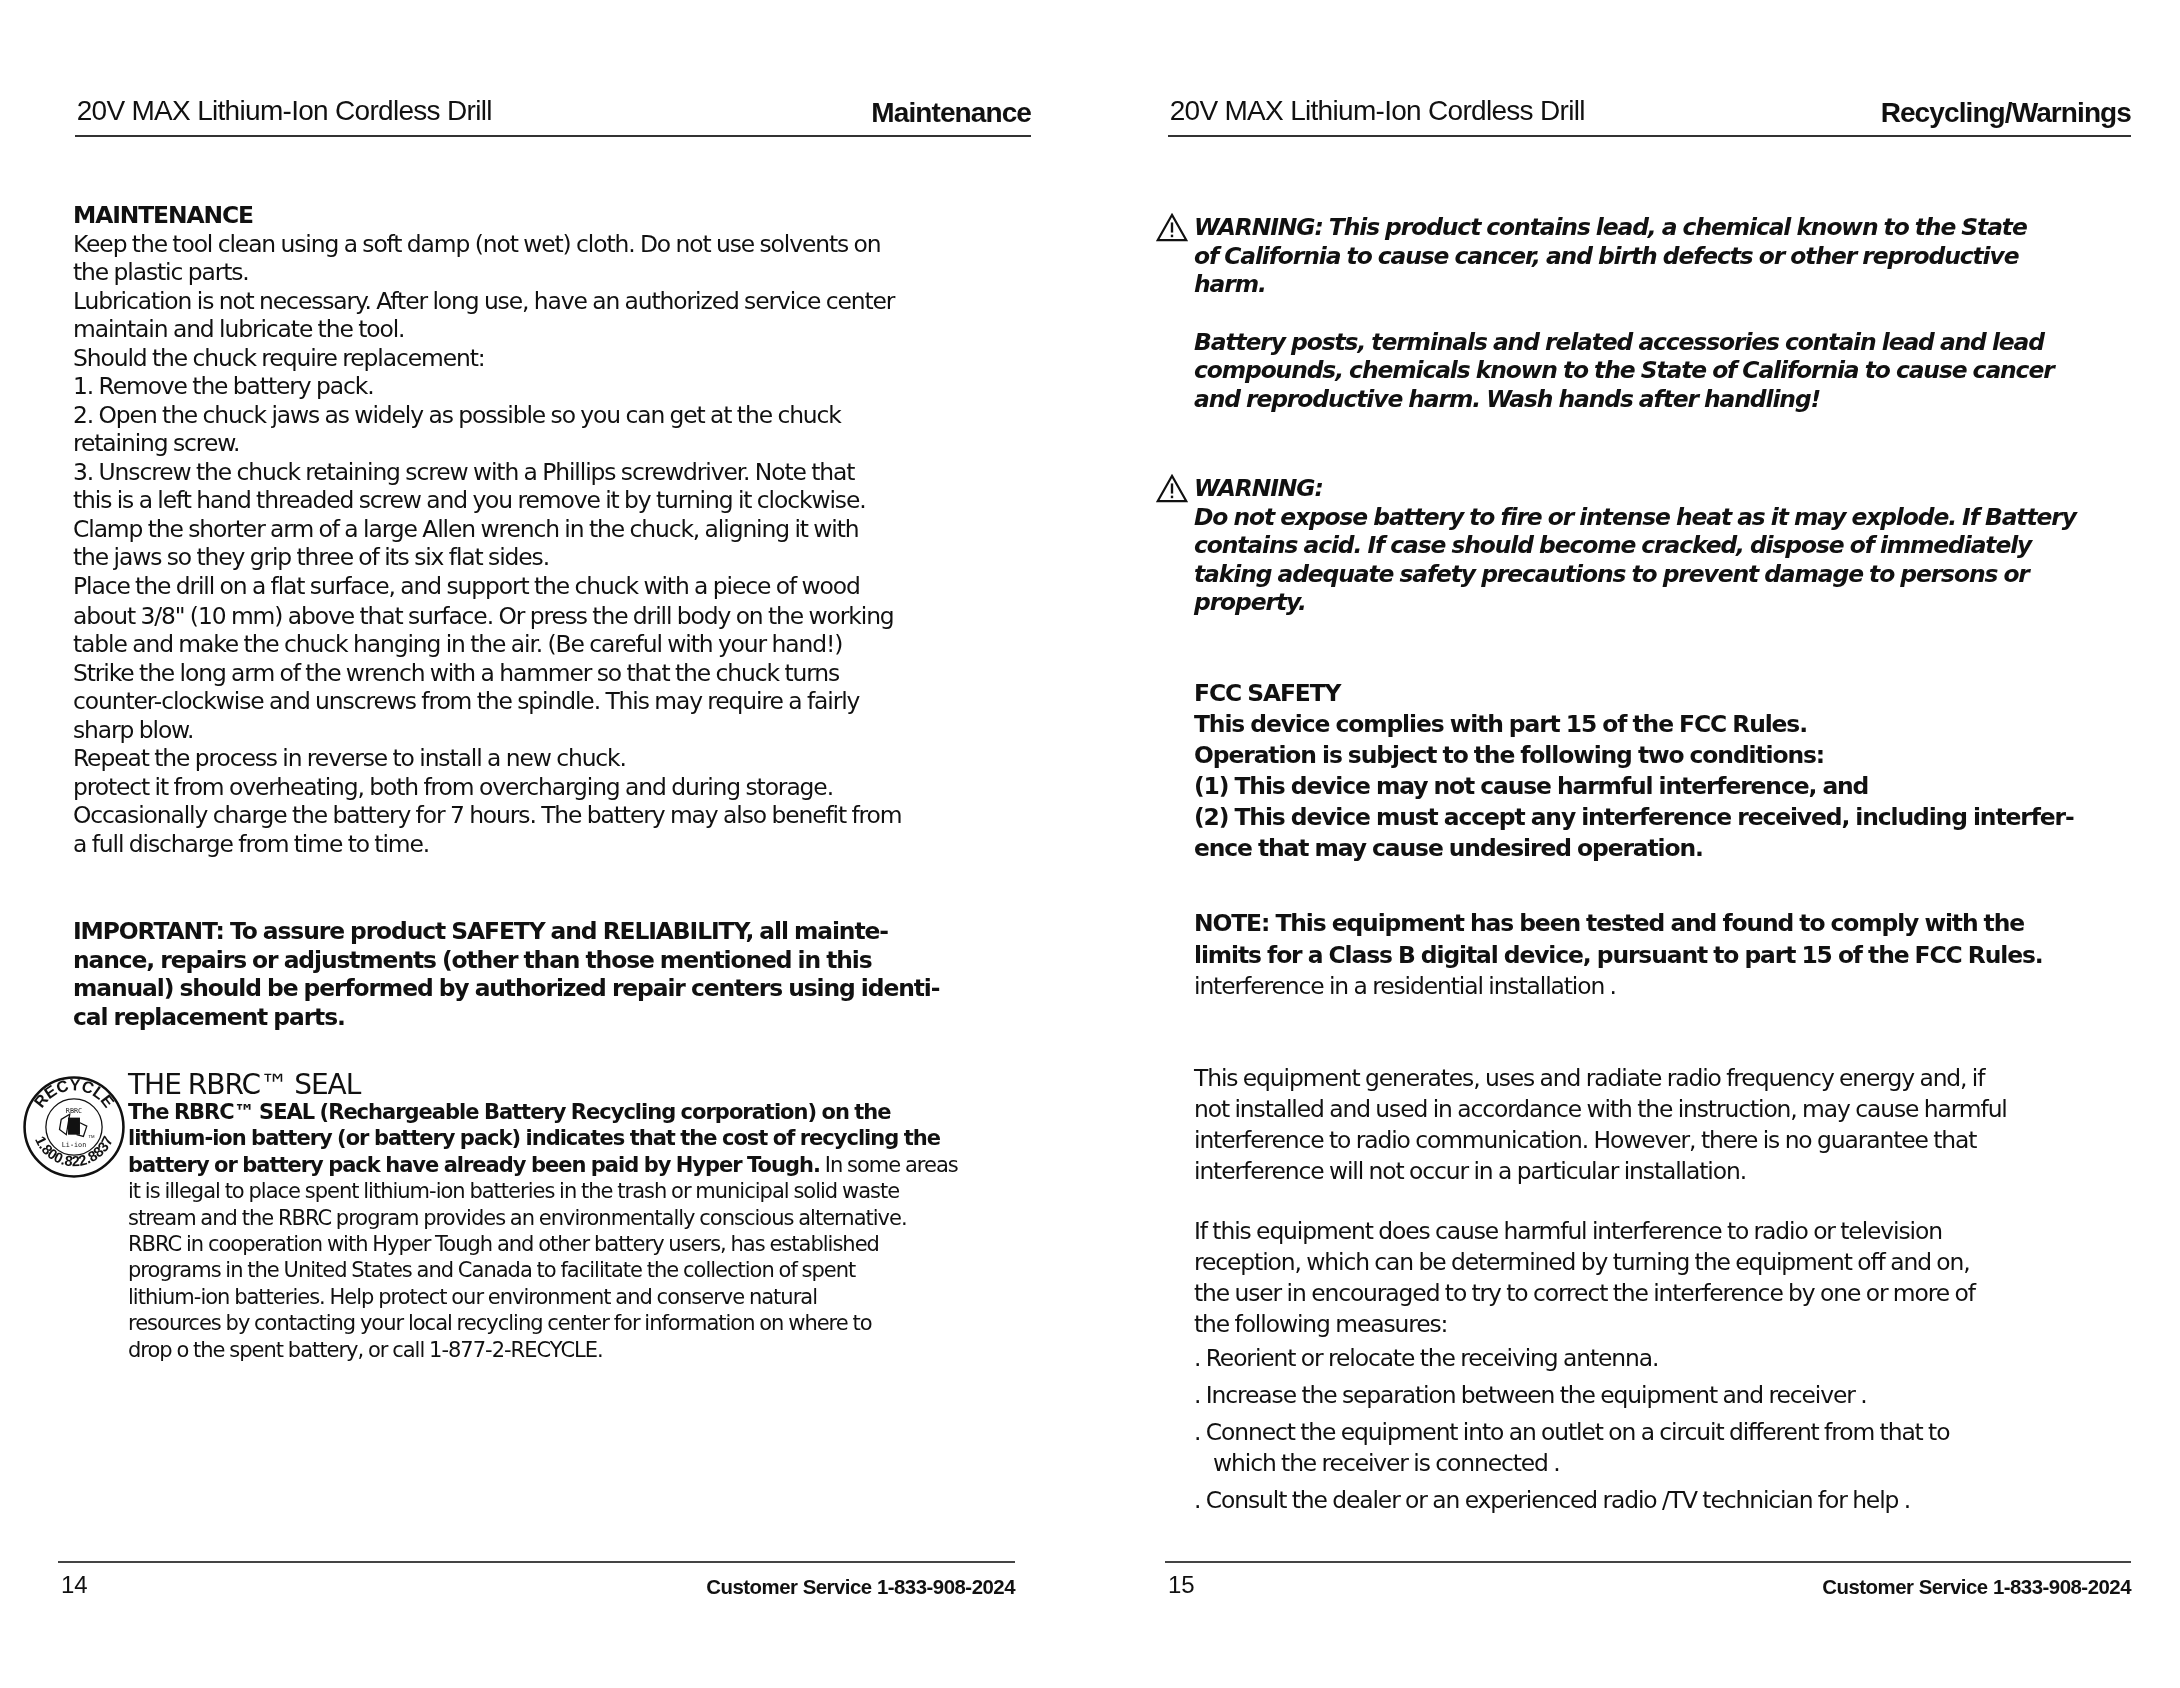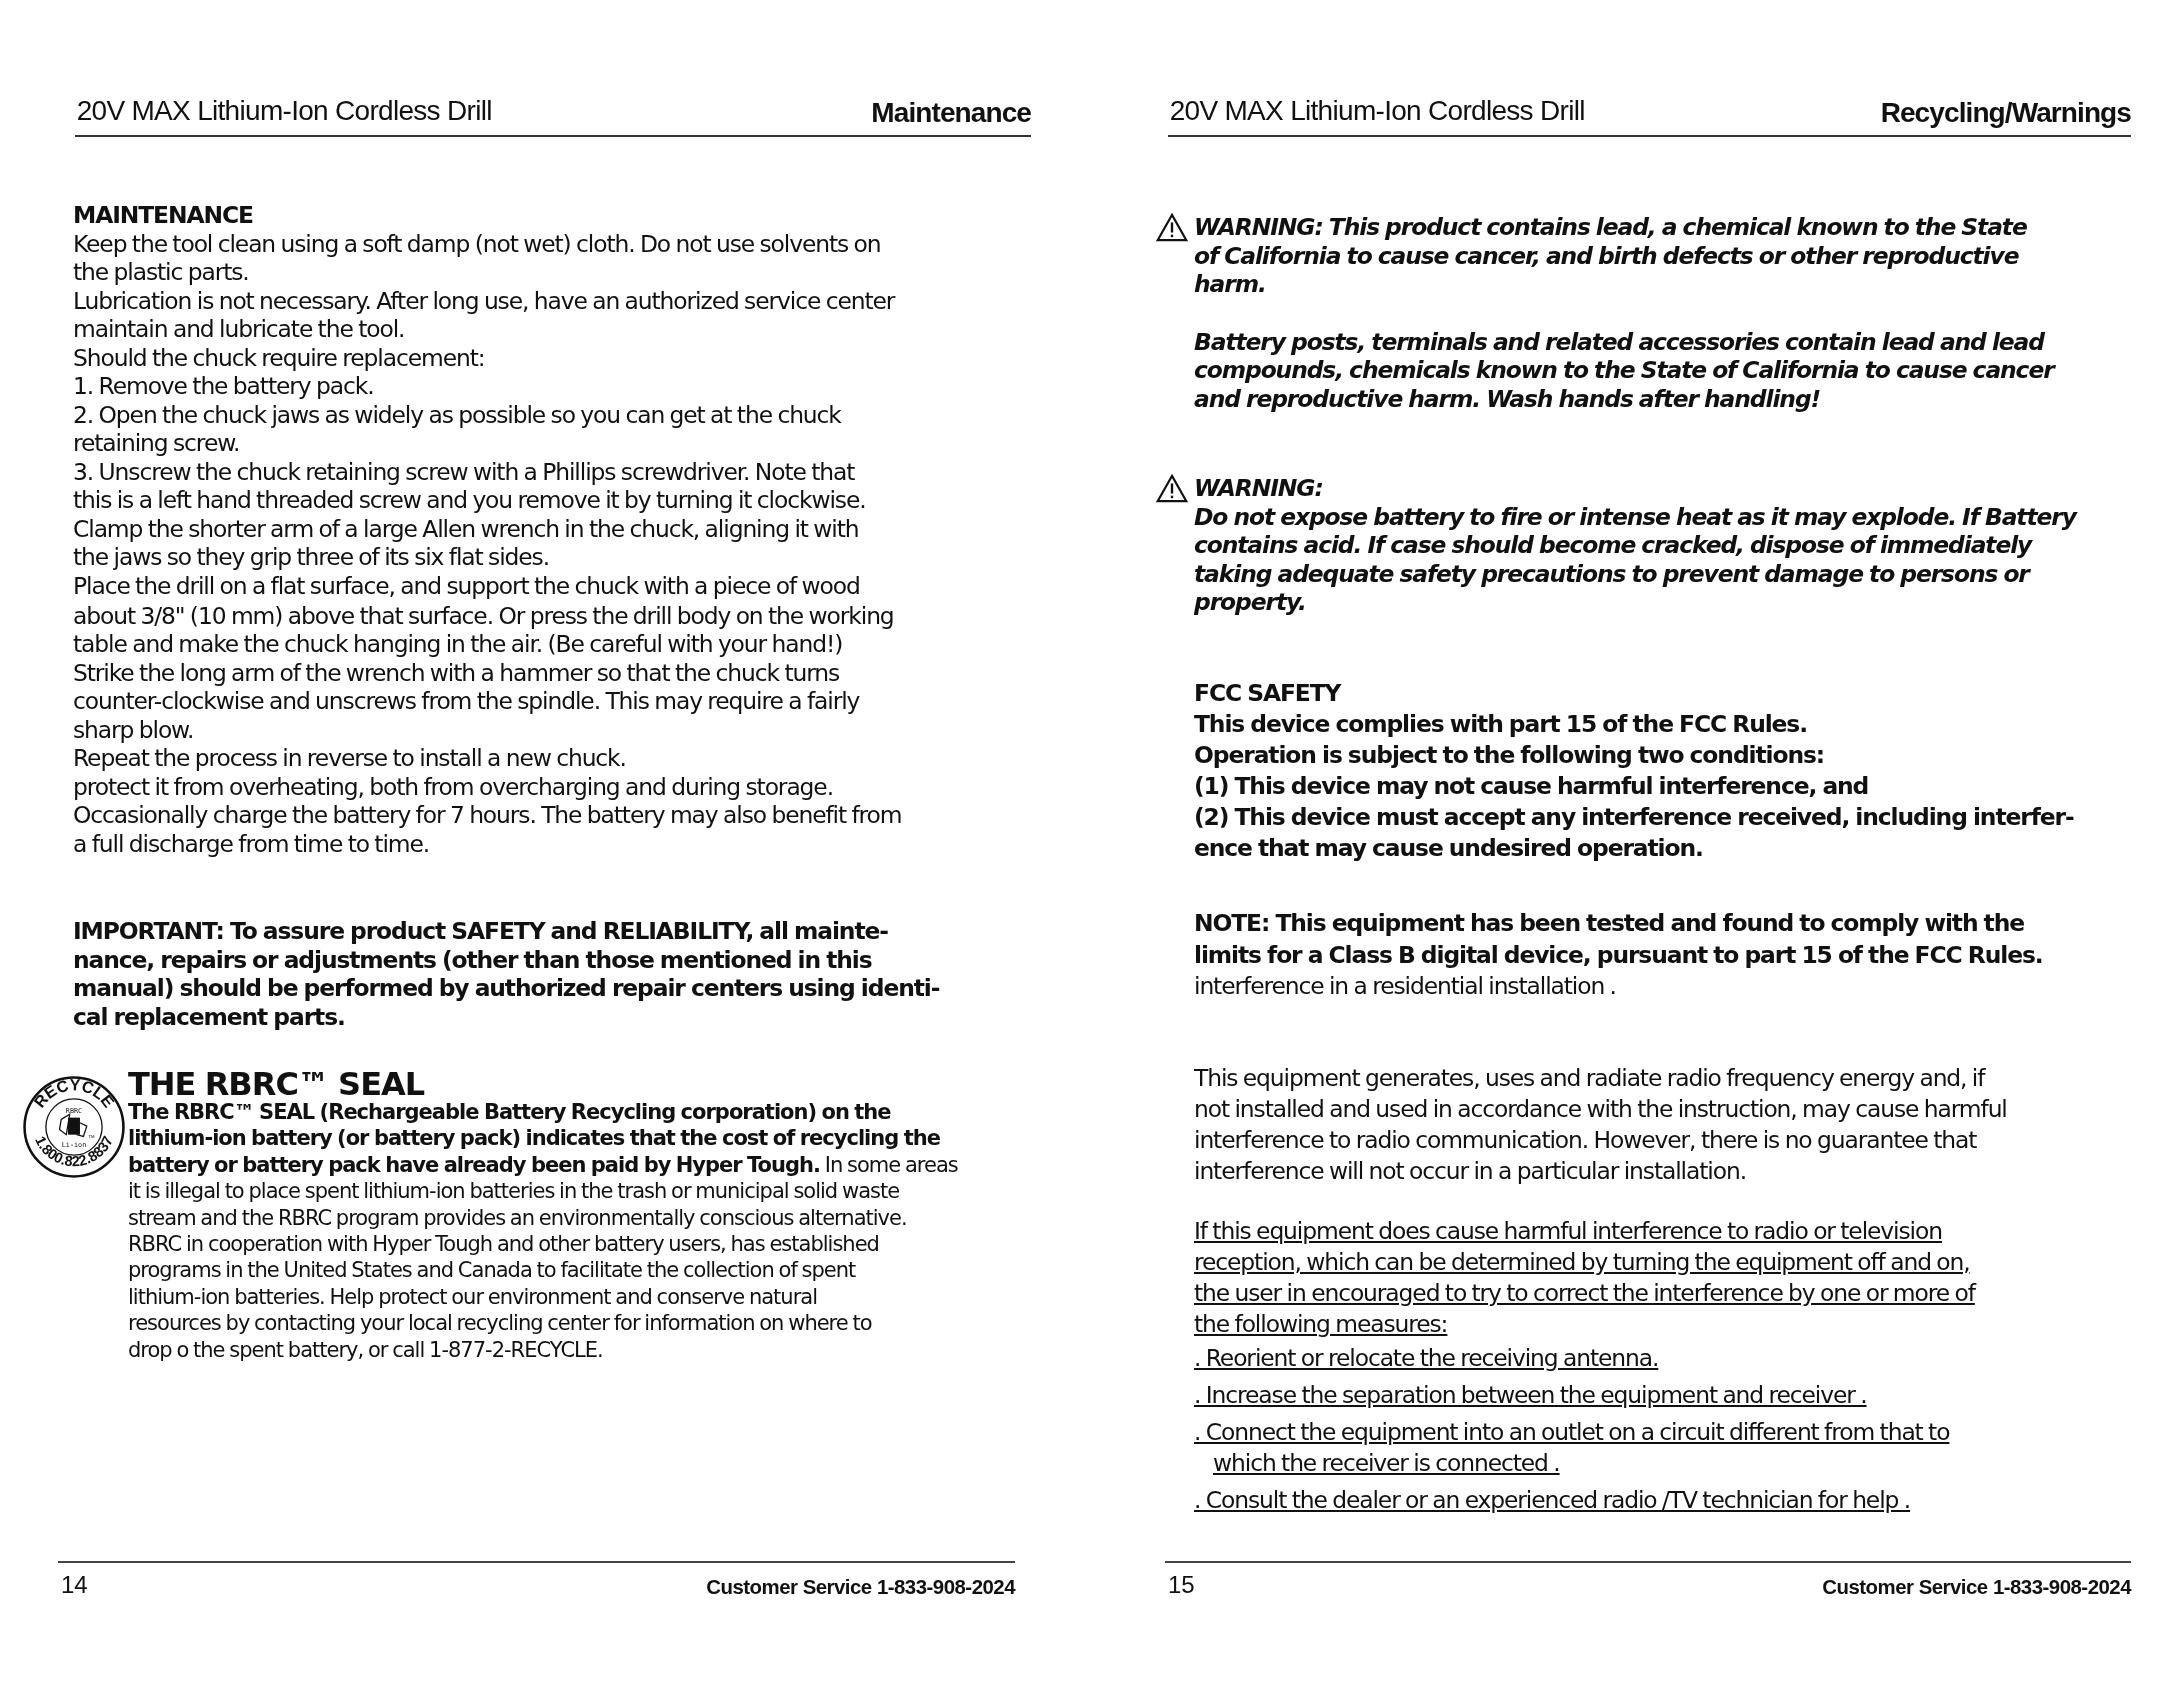--- a/index.html
+++ b/index.html
@@ -18,21 +18,21 @@
   .bold { font-weight:bold; }
 
   .maint { position:absolute; left:73px; top:201px; width:971px; }
   .maint p { margin:0; }
   .important { position:absolute; left:73px; top:917px; width:937px; font-weight:bold; }
   .important p { margin:0; }
 
   .rbrc-logo { position:absolute; left:22px; top:1075px; width:104px; height:104px; }
   .rbrc { position:absolute; left:128px; top:1070px; width:920px; font-family:"DejaVu Sans", sans-serif; font-size:21px; line-height:26.4px; letter-spacing:-1px; word-spacing:-0.9px; color:#111; }
   .rbrc p { margin:0; }
-  .rbrc .title { font-weight:bold; font-size:32px; line-height:29px; }
+  .rbrc .title { font-weight:normal; font-size:28px; line-height:29px; }
 
   .ftr { position:absolute; top:1561px; height:3.4px; border-top:2.6px solid #444; }
   .left .ftr { left:58px; width:957px; }
   .right .ftr { left:75px; width:966px; }
   .pgnum { position:absolute; top:1571px; font-family:Liberation Sans, sans-serif; font-size:24px; color:#111; }
   .left .pgnum { left:61px; }
   .right .pgnum { left:78px; }
   .cs { position:absolute; top:1576px; font-family:"Liberation Sans", sans-serif; font-size:20.4px; font-weight:bold; letter-spacing:-0.5px; color:#111; }
   .left .cs { right:75px; }
   .right .cs { right:49px; }
@@ -44,21 +44,21 @@
   .warn-body p { margin:0;font-style:italic; }
   .warn-gap { height:29px; }
 
   .fcc { position:absolute; left:104px; top:678px; width:963px; }
   .fcc p { margin:0; }
   .fcc .lh { line-height:31px; }
   .note { position:absolute; left:104px; top:908px; width:963px; }
   .note p { margin:0; }
   .equip { position:absolute; left:104px; top:1063px; width:963px; }
   .equip p { margin:0; line-height:31px; }
-  .ifeq { position:absolute; left:104px; top:1216px; width:963px;text-decoration:underline; }
+  .ifeq { position:absolute; left:104px; top:1216px; width:963px; }
   .ifeq p { margin:0; line-height:31px; }
   .measures { list-style:none; margin:3.4px 0 0 0; padding:0; }
   .measures li { line-height:31px; margin-bottom:6px; padding-left:0; }
   .measures li .cont { display:block; padding-left:19px; }
 </style>
 </head>
 <body>
 
 <div class="page left">
   <div class="hdr">

